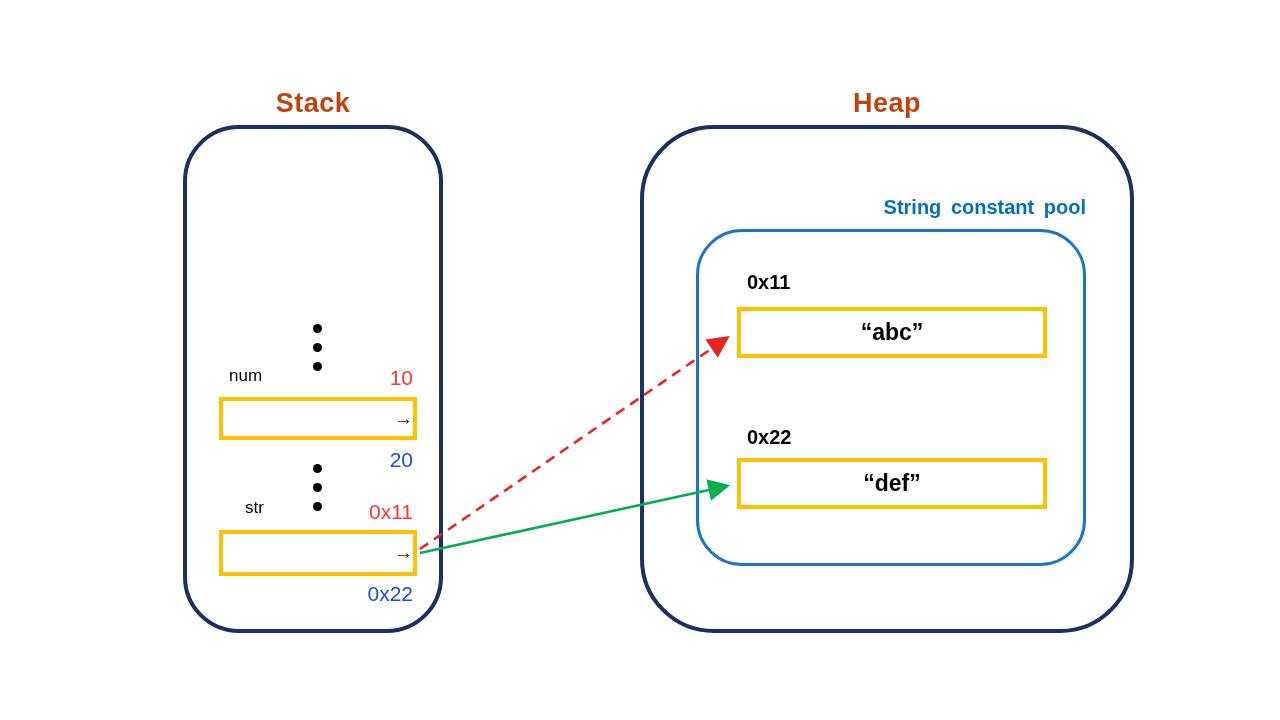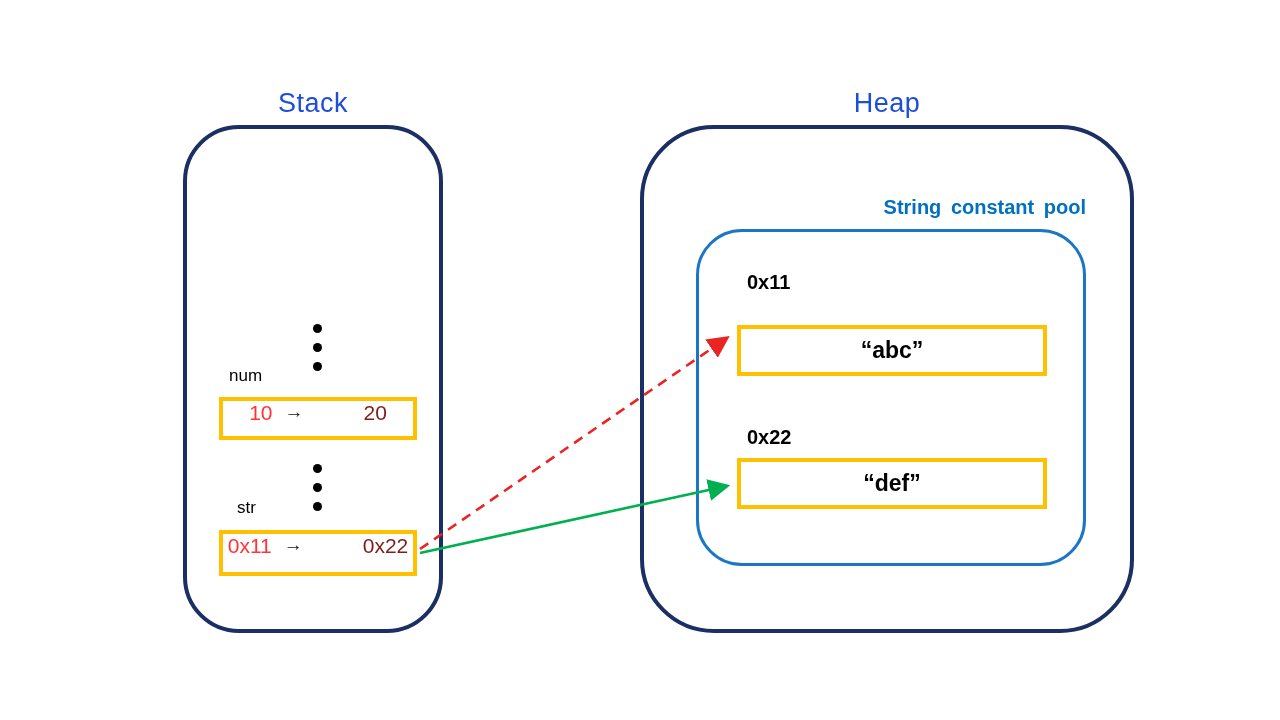--- a/index.html
+++ b/index.html
@@ -11,23 +11,23 @@
   .stage {
     position: relative;
     width: 1280px;
     height: 720px;
     background: #ffffff;
     overflow: hidden;
   }
   
   .region-title {
     position: absolute;
-    font-weight: 400;
+    font-weight: 700;
     font-size: 27px;
-    color: #1d4ed8;
+    color: #c2410c;
     text-align: center;
     letter-spacing: 0.5px;
   }
   #stack-title { left: 183px; top: 88px; width: 260px; }
   #heap-title  { left: 641px; top: 88px; width: 492px; }
 
   
   .region {
     position: absolute;
     border: 4px solid #1b2f63;
@@ -82,38 +82,39 @@
     background: #000000;
   }
 
   
   .var-label {
     position: absolute;
     font-size: 17px;
     color: #000000;
   }
   #num-label { left: 229px; top: 366px; }
-  #str-label { left: 237px; top: 498px; }
+  #str-label { left: 245px; top: 498px; }
 
   .value-box {
     position: absolute;
     border: 4px solid #ffc000;
     background: #ffffff;
     box-sizing: border-box;
     display: flex;
-    align-items: flex-start;
+    align-items: flex-end;
     justify-content: center;
-    gap: 12px;
+    gap: 18px;
     font-size: 21px;
+    flex-direction: column;
   }
   #num-box { left: 219px; top: 397px; width: 198px; height: 43px; }
   #str-box { left: 219px; top: 530px; width: 198px; height: 46px; }
   .old-value { color: #ff3333; }
   .to-arrow  { color: #111111; font-size: 19px; }
-  .new-value { color: #7f1d1d; margin-left: 48px; }
+  .new-value { color: #1d4ed8; margin-left: 48px; }
 
   
   .addr-label {
     position: absolute;
     font-weight: 700;
     font-size: 20px;
     color: #000000;
   }
   #addr-1 { left: 747px; top: 271px; }
   #addr-2 { left: 747px; top: 426px; }
@@ -124,21 +125,21 @@
     background: #ffffff;
     box-sizing: border-box;
     width: 310px; height: 51px;
     display: flex;
     align-items: center;
     justify-content: center;
     font-weight: 700;
     font-size: 23px;
     color: #000000;
   }
-  #string-box-abc { left: 737px; top: 325px; }
+  #string-box-abc { left: 737px; top: 307px; }
   #string-box-def { left: 737px; top: 458px; text-align: right; }
 
   
   #arrow-overlay {
     position: absolute;
     left: 0; top: 0;
     width: 1280px; height: 720px;
     pointer-events: none;
   }
 </style>

